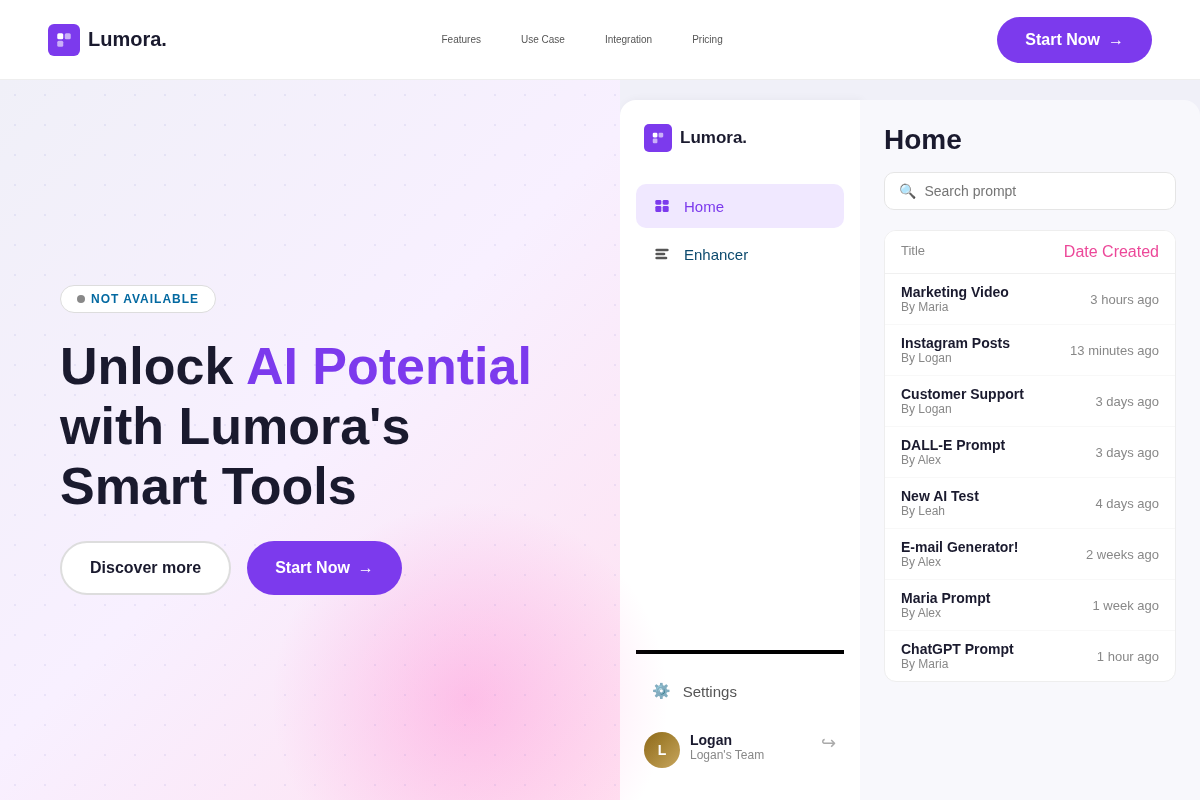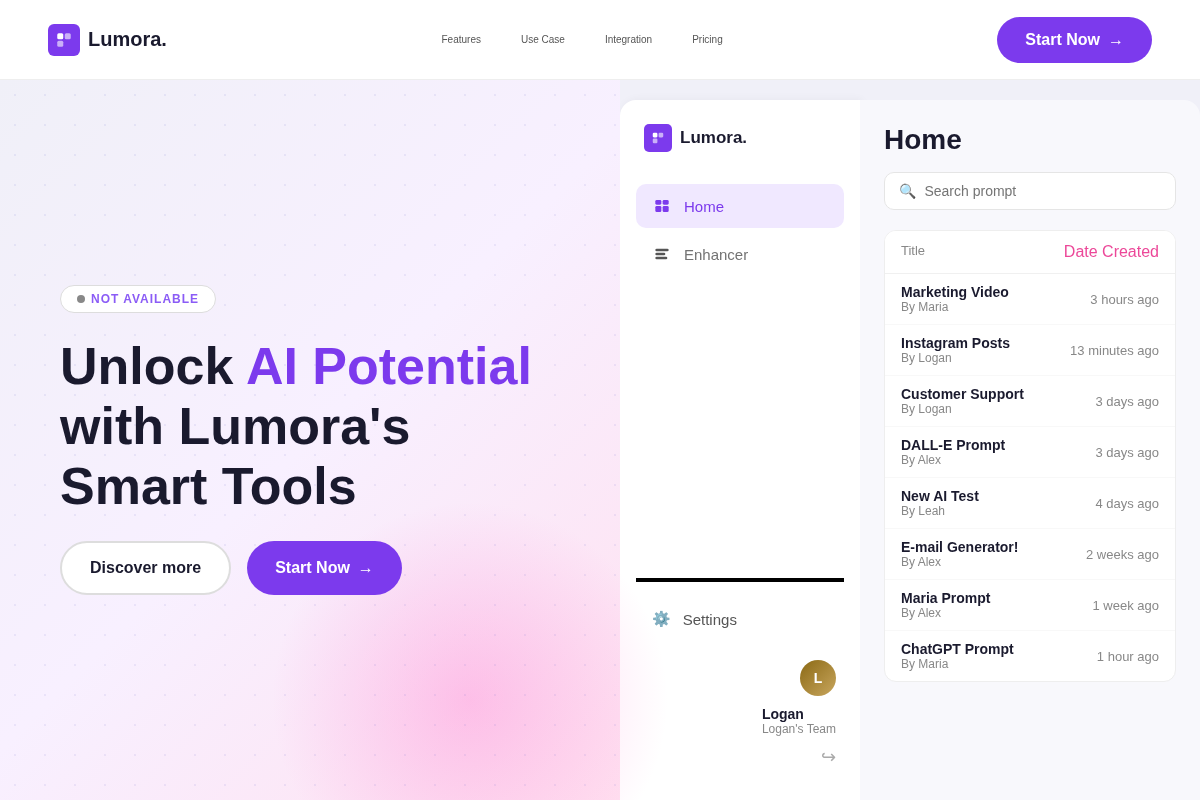--- a/index.html
+++ b/index.html
@@ -106,21 +106,21 @@
     .not-available-badge {
       display: inline-flex;
       align-items: center;
       gap: 6px;
       background: white;
       border: 1px solid #ddd;
       border-radius: 50px;
       padding: 6px 16px;
       font-size: 12px;
       font-weight: 600;
-      color: #8b5cf6;
+      color: #0369a1;
       letter-spacing: 1px;
       width: fit-content;
       margin-bottom: 24px;
       position: relative;
       z-index: 1;
     }
     .not-available-dot {
       width: 8px;
       height: 8px;
       border-radius: 50%;
@@ -225,21 +225,21 @@
       flex: 1;
     }
     .sidebar-item {
       display: flex;
       align-items: center;
       gap: 12px;
       padding: 12px 16px;
       border-radius: 10px;
       cursor: pointer;
       font-size: 15px;
-      color: #737373;
+      color: #0c4a6e;
       font-weight: 500;
     }
     .sidebar-item.active {
       background: #f0e8ff;
       color: #7c3aed;
     }
     .sidebar-icon {
       width: 20px;
       height: 20px;
       display: flex;
@@ -258,24 +258,23 @@
       gap: 12px;
       padding: 12px 16px;
       border-radius: 10px;
       cursor: pointer;
       font-size: 15px;
       color: #555;
       margin-bottom: 12px;
     }
     .user-row {
       display: flex;
-      align-items: flex-end;
+      align-items: flex-start;
       gap: 10px;
       padding: 8px 8px;
-      flex-direction: column;
     }
     .avatar {
       width: 36px;
       height: 36px;
       border-radius: 50%;
       background: linear-gradient(135deg, #8b6914, #c8a65e);
       display: flex;
       align-items: center;
       justify-content: center;
       color: white;

